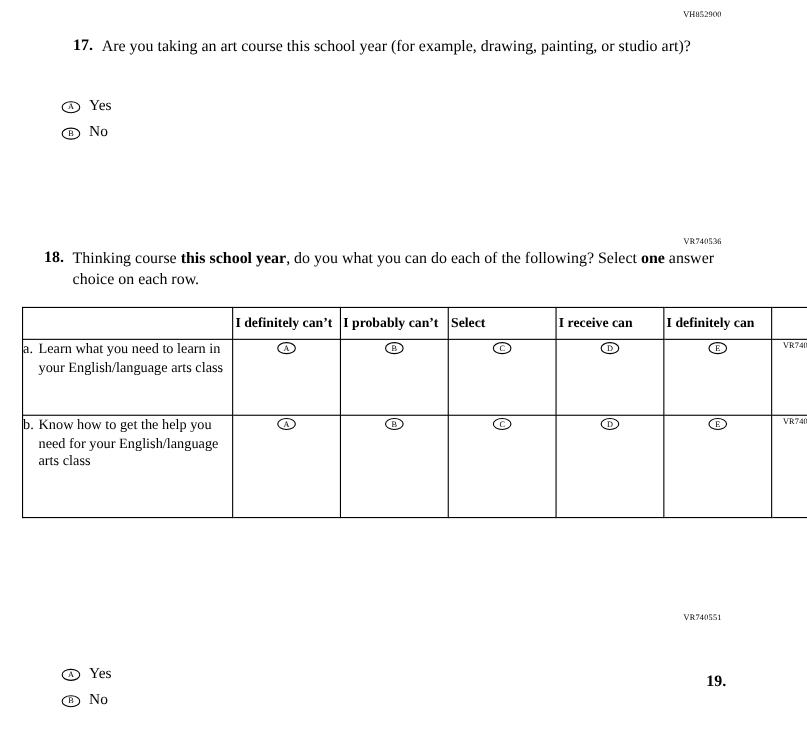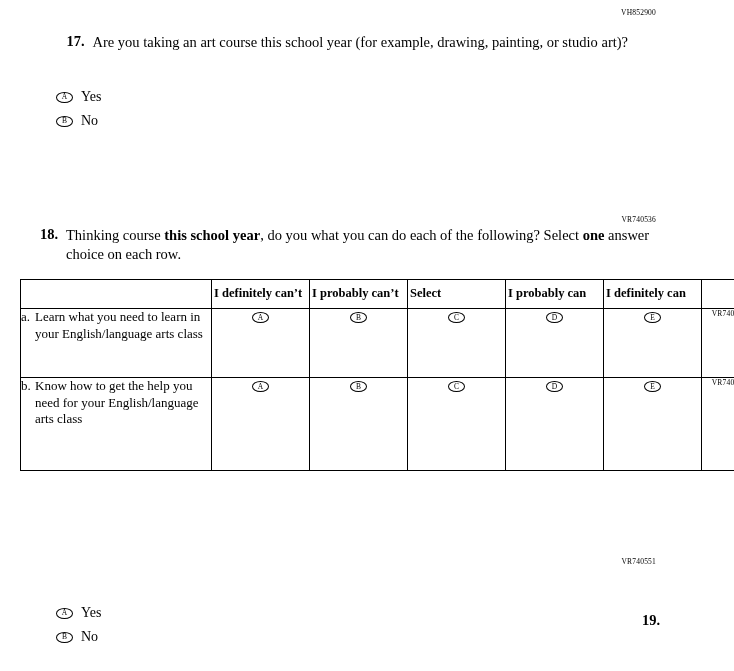--- a/index.html
+++ b/index.html
@@ -187,21 +187,21 @@
     <div class="qtext"><span>Thinking course </span><b>this school year</b><span>, do you what you can do each of the following? Select </span><b>one</b><span> answer choice on each row.</span></div>
   </div>
 
   <table id="matrix">
     <thead>
       <tr>
         <th class="col-stem"></th>
         <th class="col-opt">I definitely can’t</th>
         <th class="col-opt">I probably can’t</th>
         <th class="col-opt">Select</th>
-        <th class="col-opt">I probably can</th>
+        <th class="col-opt">I receive can</th>
         <th class="col-opt">I definitely can</th>
         <th class="col-code"></th>
       </tr>
     </thead>
     <tbody>
       <tr class="row-a">
         <td class="stem-cell">
           <div class="stem-inner">
             <span class="letter">a.</span>
             <span class="stem-text">Learn what you need to learn in your English/language arts class</span>

